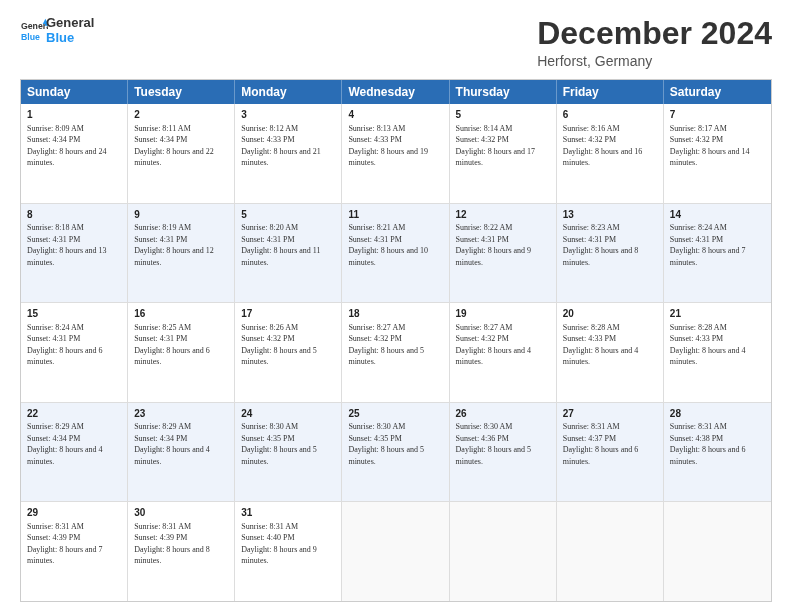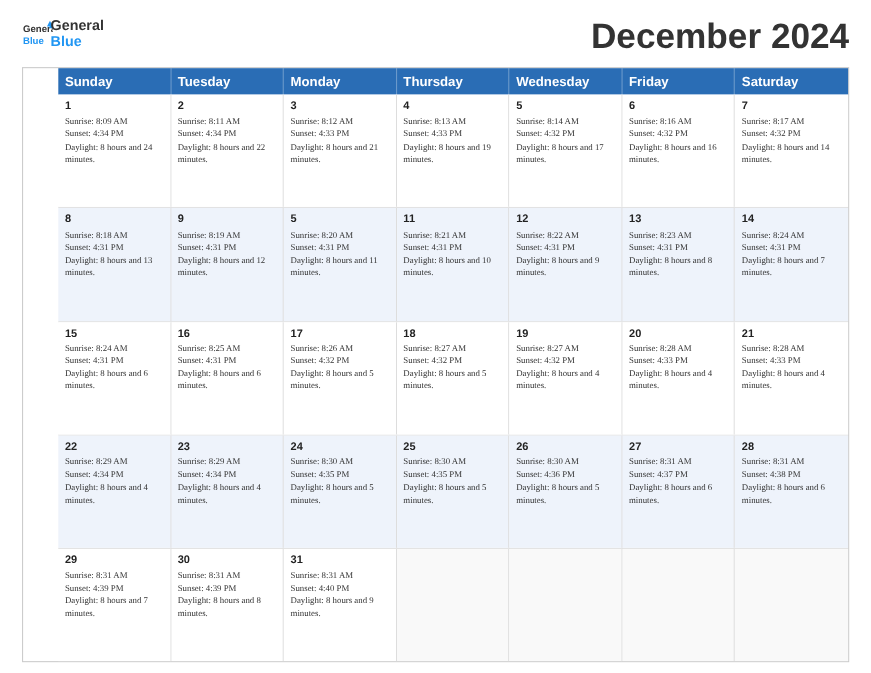--- a/index.html
+++ b/index.html
@@ -44,21 +44,20 @@
     .location {
       font-size: 14px;
       color: #555;
       margin-top: 2px;
     }
     .calendar {
       flex: 1;
       display: flex;
       flex-direction: column;
       border: 1px solid #ccc;
-      padding-left: 32px;
     }
     .cal-header {
       display: grid;
       grid-template-columns: repeat(7, 1fr);
       background: #2a6db5;
     }
     .cal-header-cell {
       color: #fff;
       font-size: 12px;
       font-weight: bold;
@@ -117,30 +116,31 @@
         <polygon points="26,8 32,8 29,2" fill="#2196F3"></polygon>
         <polygon points="28,10 34,10 31,4" fill="#2196F3"></polygon>
       </svg>
       <div style="display:flex;flex-direction:column;line-height:1.15;margin-left:-6px">
         <span style="font-size:13px;font-weight:bold;color:#333;">General</span>
         <span style="font-size:13px;font-weight:bold;color:#2196F3;">Blue</span>
       </div>
     </div>
     <div class="title-block">
       <div class="month-title">December 2024</div>
+      <div class="location">Herforst, Germany</div>
     </div>
   </div>
 
   <div class="calendar">
     <div class="cal-header" id="cal-header">
         <div class="cal-header-cell">Sunday</div>
         <div class="cal-header-cell">Tuesday</div>
         <div class="cal-header-cell">Monday</div>
+        <div class="cal-header-cell">Wednesday</div>
         <div class="cal-header-cell">Thursday</div>
-        <div class="cal-header-cell">Wednesday</div>
         <div class="cal-header-cell">Friday</div>
         <div class="cal-header-cell">Saturday</div>
       </div>
     <div class="cal-body" id="cal-body">
         <div class="cal-row">
           <div class="cal-cell"><span class="day-num">1</span><span class="cell-info">Sunrise: 8:09 AM<br>Sunset: 4:34 PM<br>Daylight: 8 hours and 24 minutes.</span></div>
           <div class="cal-cell"><span class="day-num">2</span><span class="cell-info">Sunrise: 8:11 AM<br>Sunset: 4:34 PM<br>Daylight: 8 hours and 22 minutes.</span></div>
           <div class="cal-cell"><span class="day-num">3</span><span class="cell-info">Sunrise: 8:12 AM<br>Sunset: 4:33 PM<br>Daylight: 8 hours and 21 minutes.</span></div>
           <div class="cal-cell"><span class="day-num">4</span><span class="cell-info">Sunrise: 8:13 AM<br>Sunset: 4:33 PM<br>Daylight: 8 hours and 19 minutes.</span></div>
           <div class="cal-cell"><span class="day-num">5</span><span class="cell-info">Sunrise: 8:14 AM<br>Sunset: 4:32 PM<br>Daylight: 8 hours and 17 minutes.</span></div>

